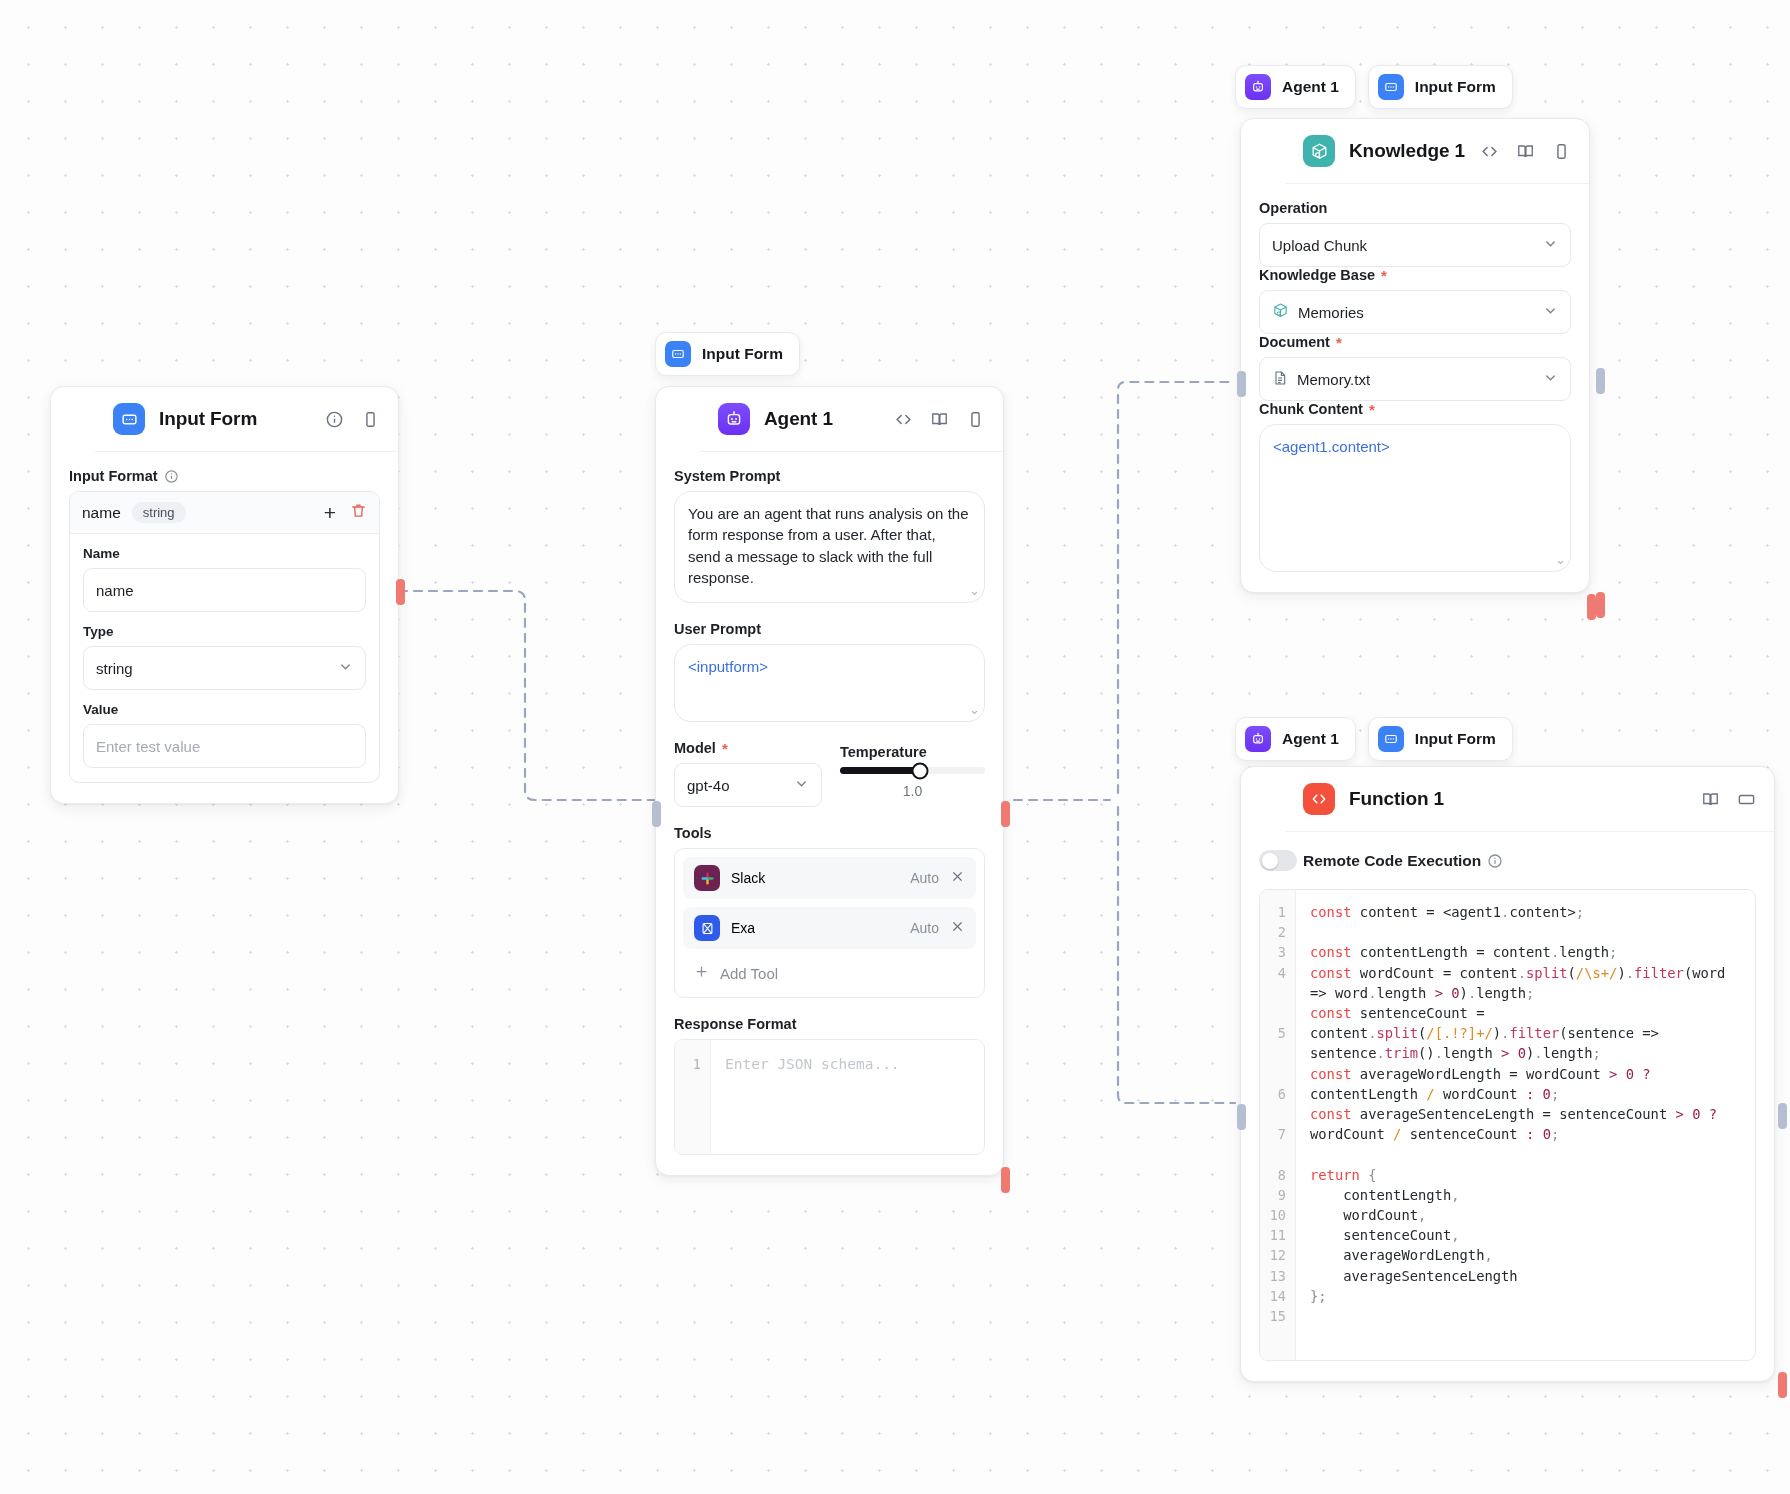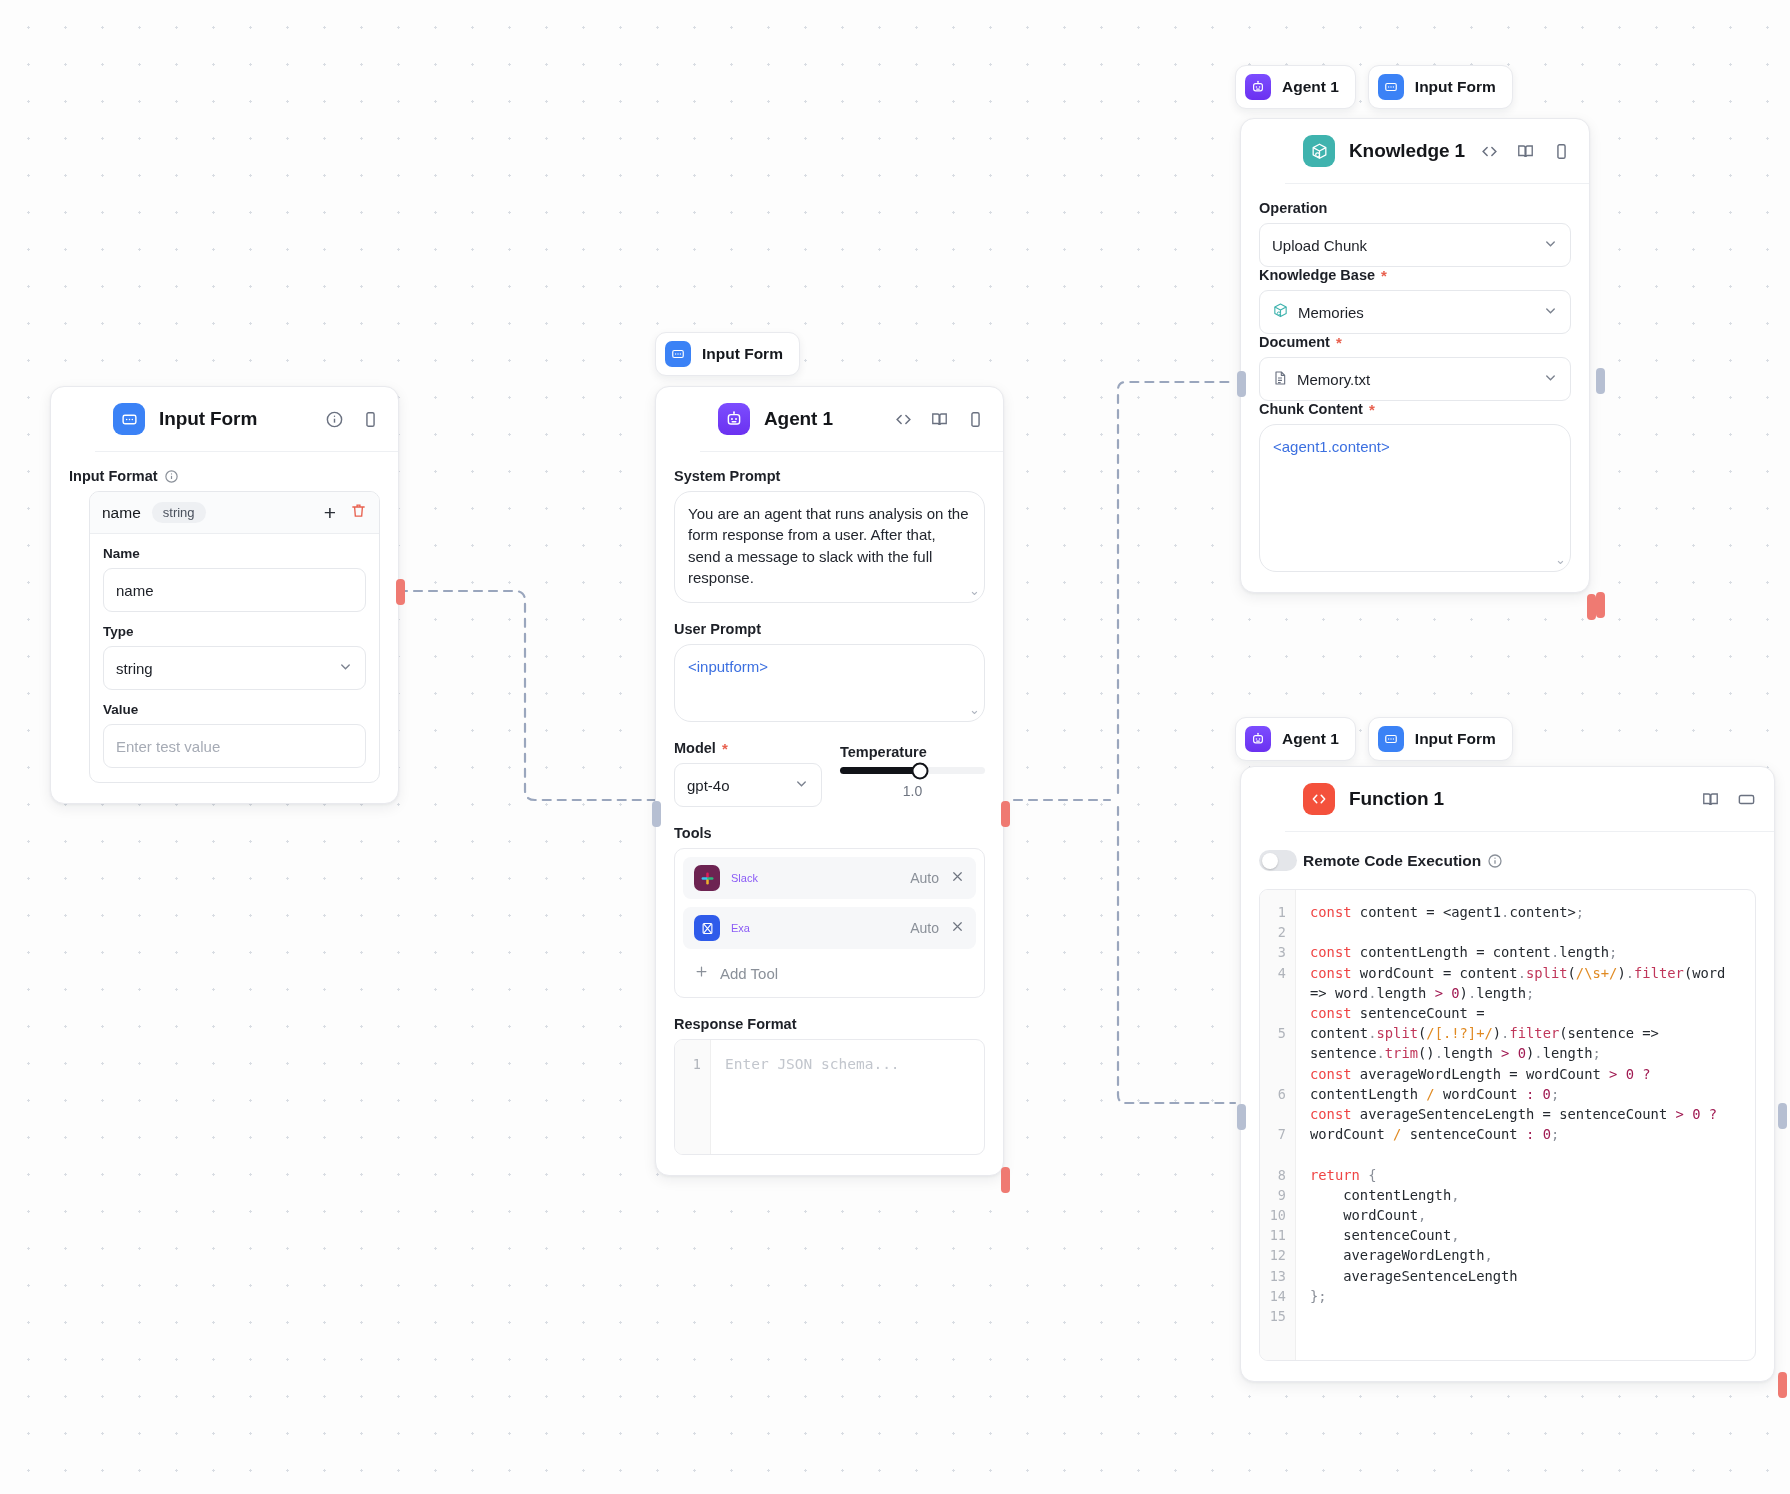--- a/index.html
+++ b/index.html
@@ -84,21 +84,21 @@
     font-size: 15.5px; font-weight: 600; color: #15181d;
   }
   .tab .nicon { width: 26px; height: 26px; border-radius: 7px; }
 
   
   .port { position: absolute; width: 9px; height: 26px; border-radius: 4px; }
   .port.in  { background: #b6bfd2; }
   .port.out { background: #ef7a72; }
 
   
-  .if-box { border: 1px solid #e6e8ec; border-radius: 10px; overflow: hidden; margin-left: 20px; }
+  .if-box { border: 1px solid #e6e8ec; border-radius: 10px; overflow: hidden; }
   .if-row {
     display: flex; align-items: center; gap: 11px;
     padding: 10px 12px; background: #fafbfc;
     border-bottom: 1px solid #eceef1;
   }
   .if-name { font-size: 15.5px; color: #15181d; }
   .chip {
     background: #eef0f3; color: #4a515d; border-radius: 11px;
     padding: 3px 11px; font-size: 13px;
   }
@@ -119,21 +119,21 @@
     position: absolute; left: 55%; top: 50%; transform: translate(-50%,-50%);
     width: 17px; height: 17px; border-radius: 50%; background: #fff;
     border: 2.5px solid #111318;
   }
   .slider-val { text-align: center; font-size: 14px; color: #6e7480; margin-top: 9px; }
   .tools-box { border: 1px solid #e9eaee; border-radius: 10px; padding: 8px; }
   .tool {
     display: flex; align-items: center; gap: 11px;
     background: #f6f7f9; border-radius: 8px; padding: 8px 11px; margin-bottom: 8px;
   }
-  .tool-name { font-size: 11px; color: #8b5cf6; }
+  .tool-name { font-size: 14px; color: #000000; }
   .tool-auto { margin-left: auto; font-size: 14px; color: #8a9099; }
   .tool-x { color: #6e7480; font-size: 15px; }
   .tool-ico { width: 26px; height: 26px; border-radius: 7px; display:flex; align-items:center; justify-content:center; }
   .add-tool {
     display: flex; align-items: center; gap: 11px;
     padding: 7px 11px; font-size: 15px; color: #8a9099;
   }
 
   
   .code-wrap {

